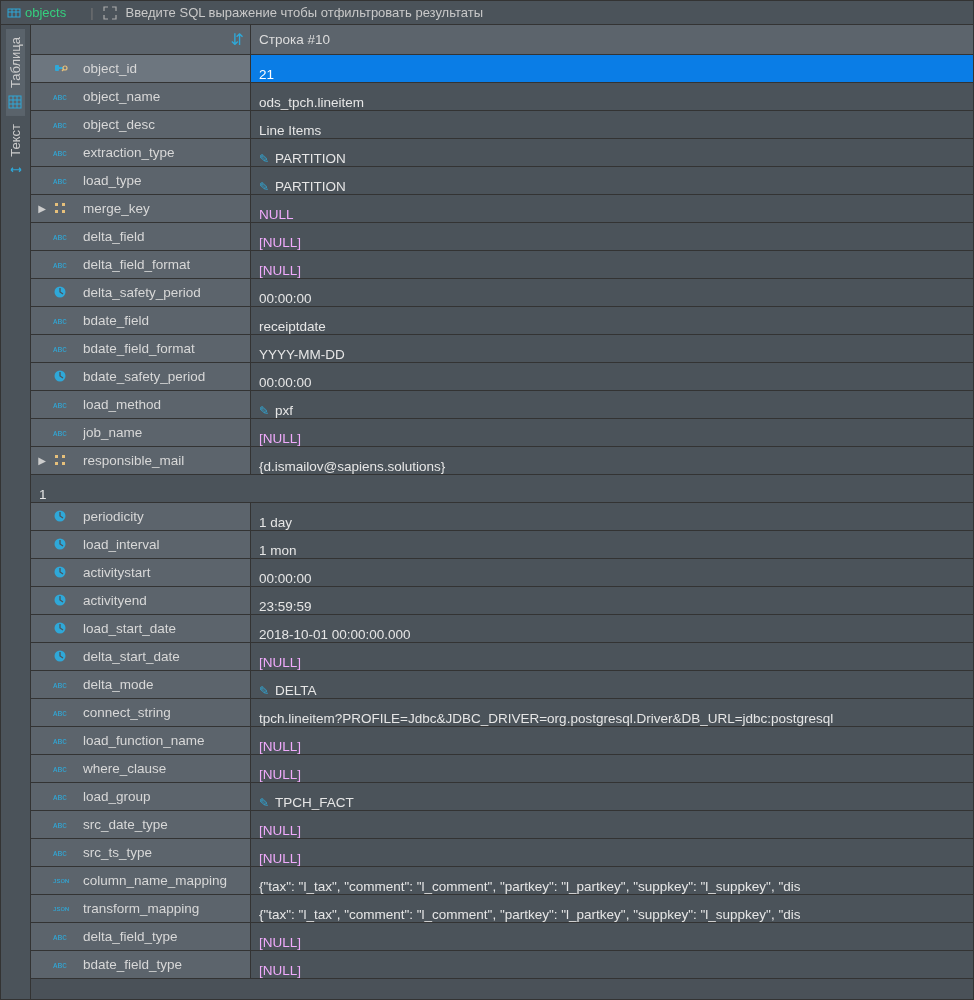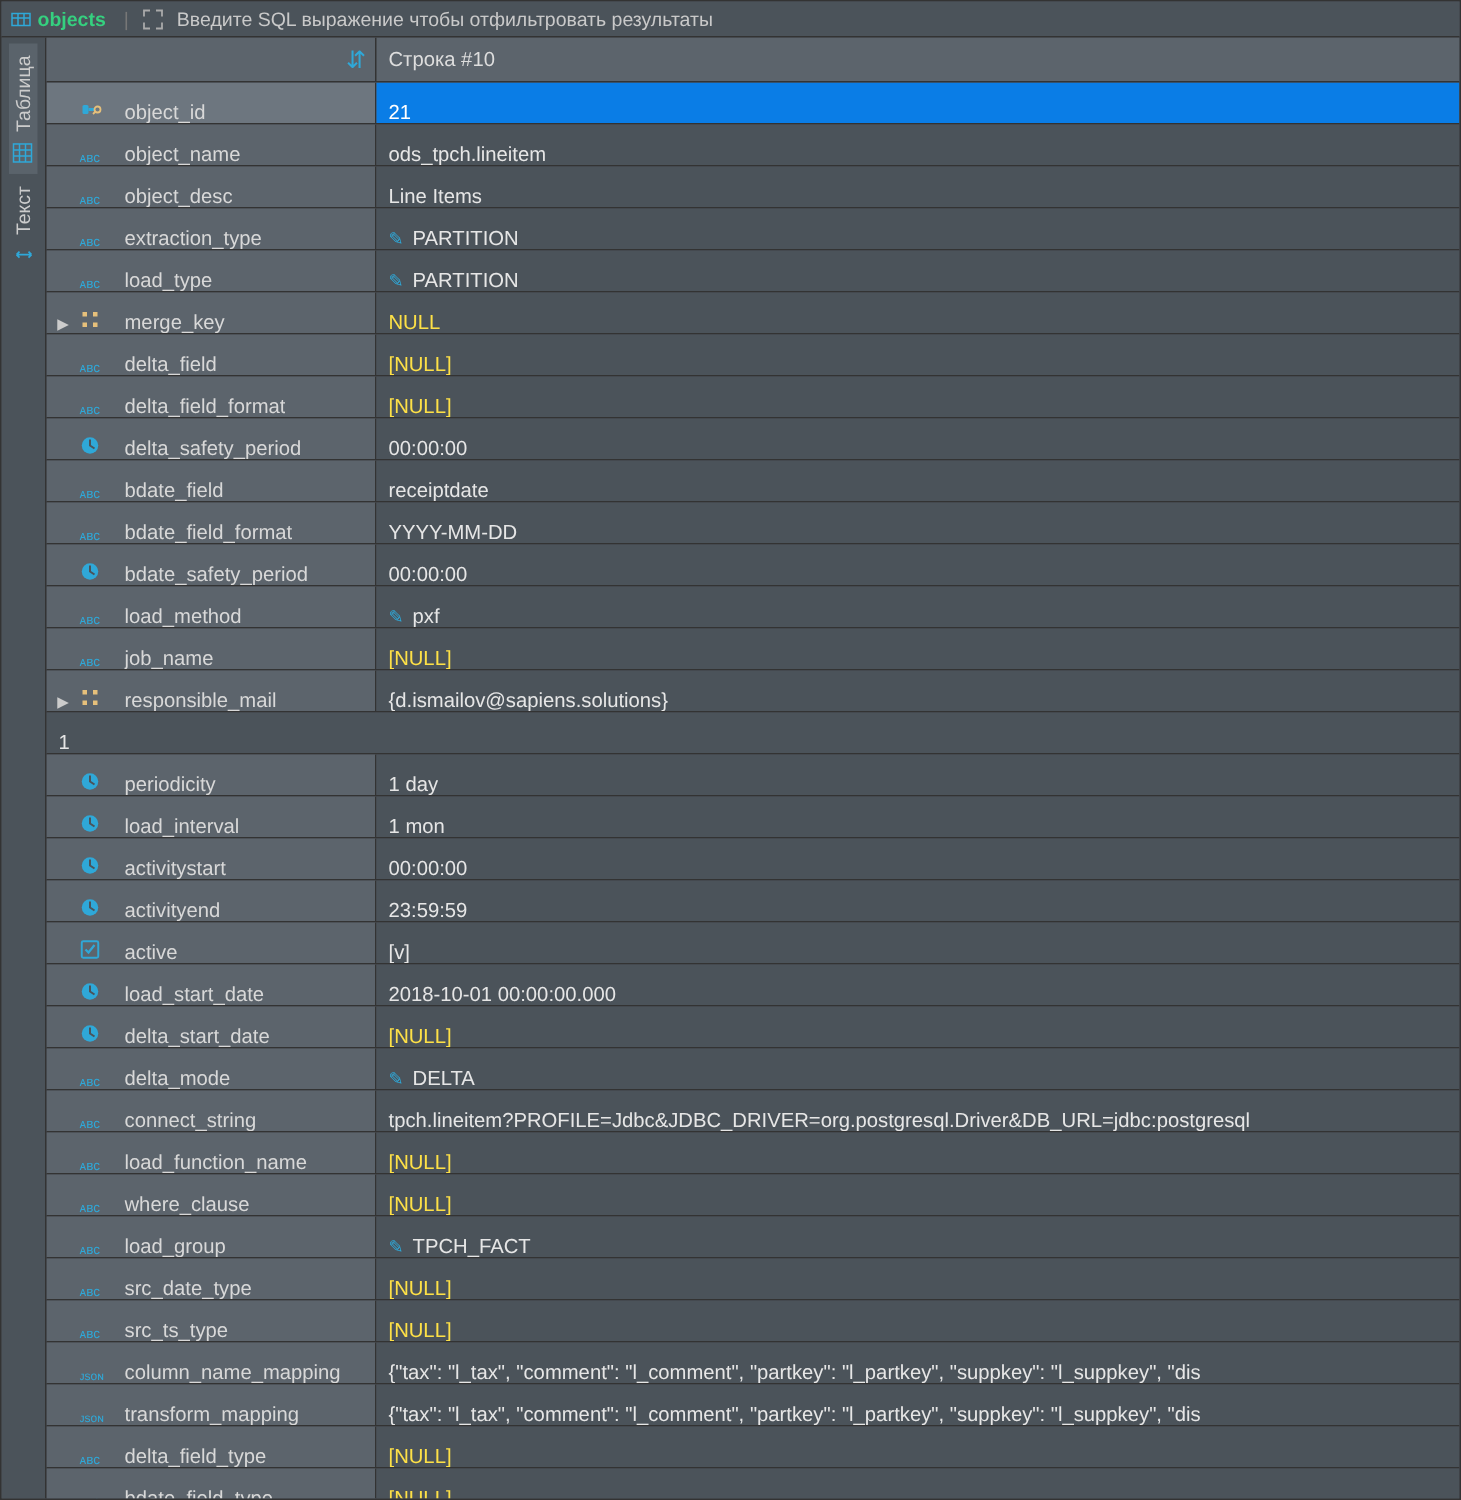--- a/index.html
+++ b/index.html
@@ -1,43 +1,43 @@
 <!DOCTYPE html>
 <html><head>
 <meta charset="utf-8">
 <style>
   html,body{margin:0;padding:0;background:#333;font-family:"Segoe UI",Arial,sans-serif;font-size:13.5px;color:#ccc;width:974px;height:1000px;overflow:hidden}
   *{box-sizing:border-box}
   .root{display:flex;flex-direction:column;width:974px;height:1000px;background:#4a5158;border:1px solid #333}
   .topbar{height:24px;background:#4b535a;display:flex;align-items:center;border-bottom:1px solid #333;font-size:13px}
   .tb-icon{width:14px;height:14px;margin:0 4px 0 6px;display:inline-block}
-  .tb-label{color:#35d07f;font-weight:700;margin-right:8px}
+  .tb-label{color:#35d07f;font-weight:400;margin-right:20px}
   .tb-sep{color:#777;margin:0 4px}
   .tb-expand{width:16px;height:16px;margin:0 4px;display:flex;align-items:center;justify-content:center}
   .tb-filter{color:#c9c9c9;margin-left:4px;white-space:nowrap}
   .body{flex:1;display:flex;overflow:hidden}
   .side{width:30px;background:#4b535a;border-right:1px solid #333;display:flex;flex-direction:column;align-items:center;padding-top:4px}
   .vtab{writing-mode:vertical-rl;transform:rotate(180deg);padding:8px 2px;color:#ccc;font-size:13px;display:flex;align-items:center;gap:6px}
   .vtab.active{background:#5a636b}
   .vtab .vicon{width:14px;height:14px;display:inline-block;transform:rotate(90deg)}
   .vtab.text .vicon{transform:rotate(0deg)}
   .grid{flex:1;display:flex;flex-direction:column}
   .hdr{height:30px;display:flex;border-bottom:1px solid #333;background:#5c646c}
   .hdr-left{width:220px;border-right:1px solid #333;display:flex;align-items:center;justify-content:flex-end;padding-right:6px}
   .hdr-right{flex:1;display:flex;align-items:center;padding:0 8px;color:#ddd}
   .rows{flex:1;overflow:hidden}
   .row{height:28px;display:flex;border-bottom:1px solid #333}
-  .cell-name{width:220px;border-right:1px solid #333;background:#5c646c;display:flex;align-items:flex-end;padding:0 6px;gap:6px;color:#d8d8d8;white-space:nowrap;overflow:hidden}
+  .cell-name{width:220px;border-right:1px solid #333;background:#5c646c;display:flex;align-items:center;padding:0 6px;gap:6px;color:#d8d8d8;white-space:nowrap;overflow:hidden}
   .cell-name .expander{width:10px;color:#ccc;font-size:10px;text-align:center}
   .cell-name .typeicon{width:24px;font-size:9px;font-weight:normal;text-align:left;flex-shrink:0}
   .cell-name .fname{overflow:hidden;text-overflow:ellipsis}
   .cell-val{flex:1;background:#4b535a;display:flex;align-items:flex-end;padding:0 8px;color:#e6e6e6;white-space:nowrap;overflow:hidden}
   .row.sel .cell-val{background:#0a7de6;color:#fff}
   .row.sel .cell-name{background:#6d767f}
-  .null{color:#fde047}
+  .null{color:#f0abfc}
   .link-ico{color:#2fa8d8;margin-right:6px;font-size:12px}
   .ti-abc{color:#2fa8d8}
   .ti-num{color:#2fa8d8}
   .ti-clock{color:#2fa8d8}
   .ti-key{color:#e6c07b}
   .ti-json{color:#2fa8d8}
   .ti-arr{color:#e6c07b}
   .ti-chk{color:#2fa8d8}
   .sort-icon{color:#2fa8d8;font-size:16px}
 </style>
@@ -323,33 +323,20 @@
                 </svg></span>
               <span class="fname">activityend</span>
             </div>
             <div class="cell-val">
               <span class="">23:59:59</span>
             </div>
           </div>
           <div class="row">
             <div class="cell-name">
               <span class="expander"></span>
-              <span class="typeicon ti-chk"><svg width="14" height="14" viewBox="0 0 14 14">
-                  <rect x="1.5" y="1.5" width="11" height="11" fill="none" stroke="#2fa8d8" stroke-width="1.3" rx="1"></rect>
-                  <path d="M4 7 L6 9 L10 4" fill="none" stroke="#2fa8d8" stroke-width="1.5"></path>
-                </svg></span>
-              <span class="fname">active</span>
-            </div>
-            <div class="cell-val">
-              <span class="">[v]</span>
-            </div>
-          </div>
-          <div class="row">
-            <div class="cell-name">
-              <span class="expander"></span>
               <span class="typeicon ti-clock"><svg width="14" height="14" viewBox="0 0 14 14">
                   <circle cx="7" cy="7" r="5.5" fill="#2fa8d8"></circle>
                   <path d="M7 3 L7 7 L10 9" stroke="#4b535a" stroke-width="1.3" fill="none"></path>
                 </svg></span>
               <span class="fname">load_start_date</span>
             </div>
             <div class="cell-val">
               <span class="">2018-10-01 00:00:00.000</span>
             </div>
           </div>

